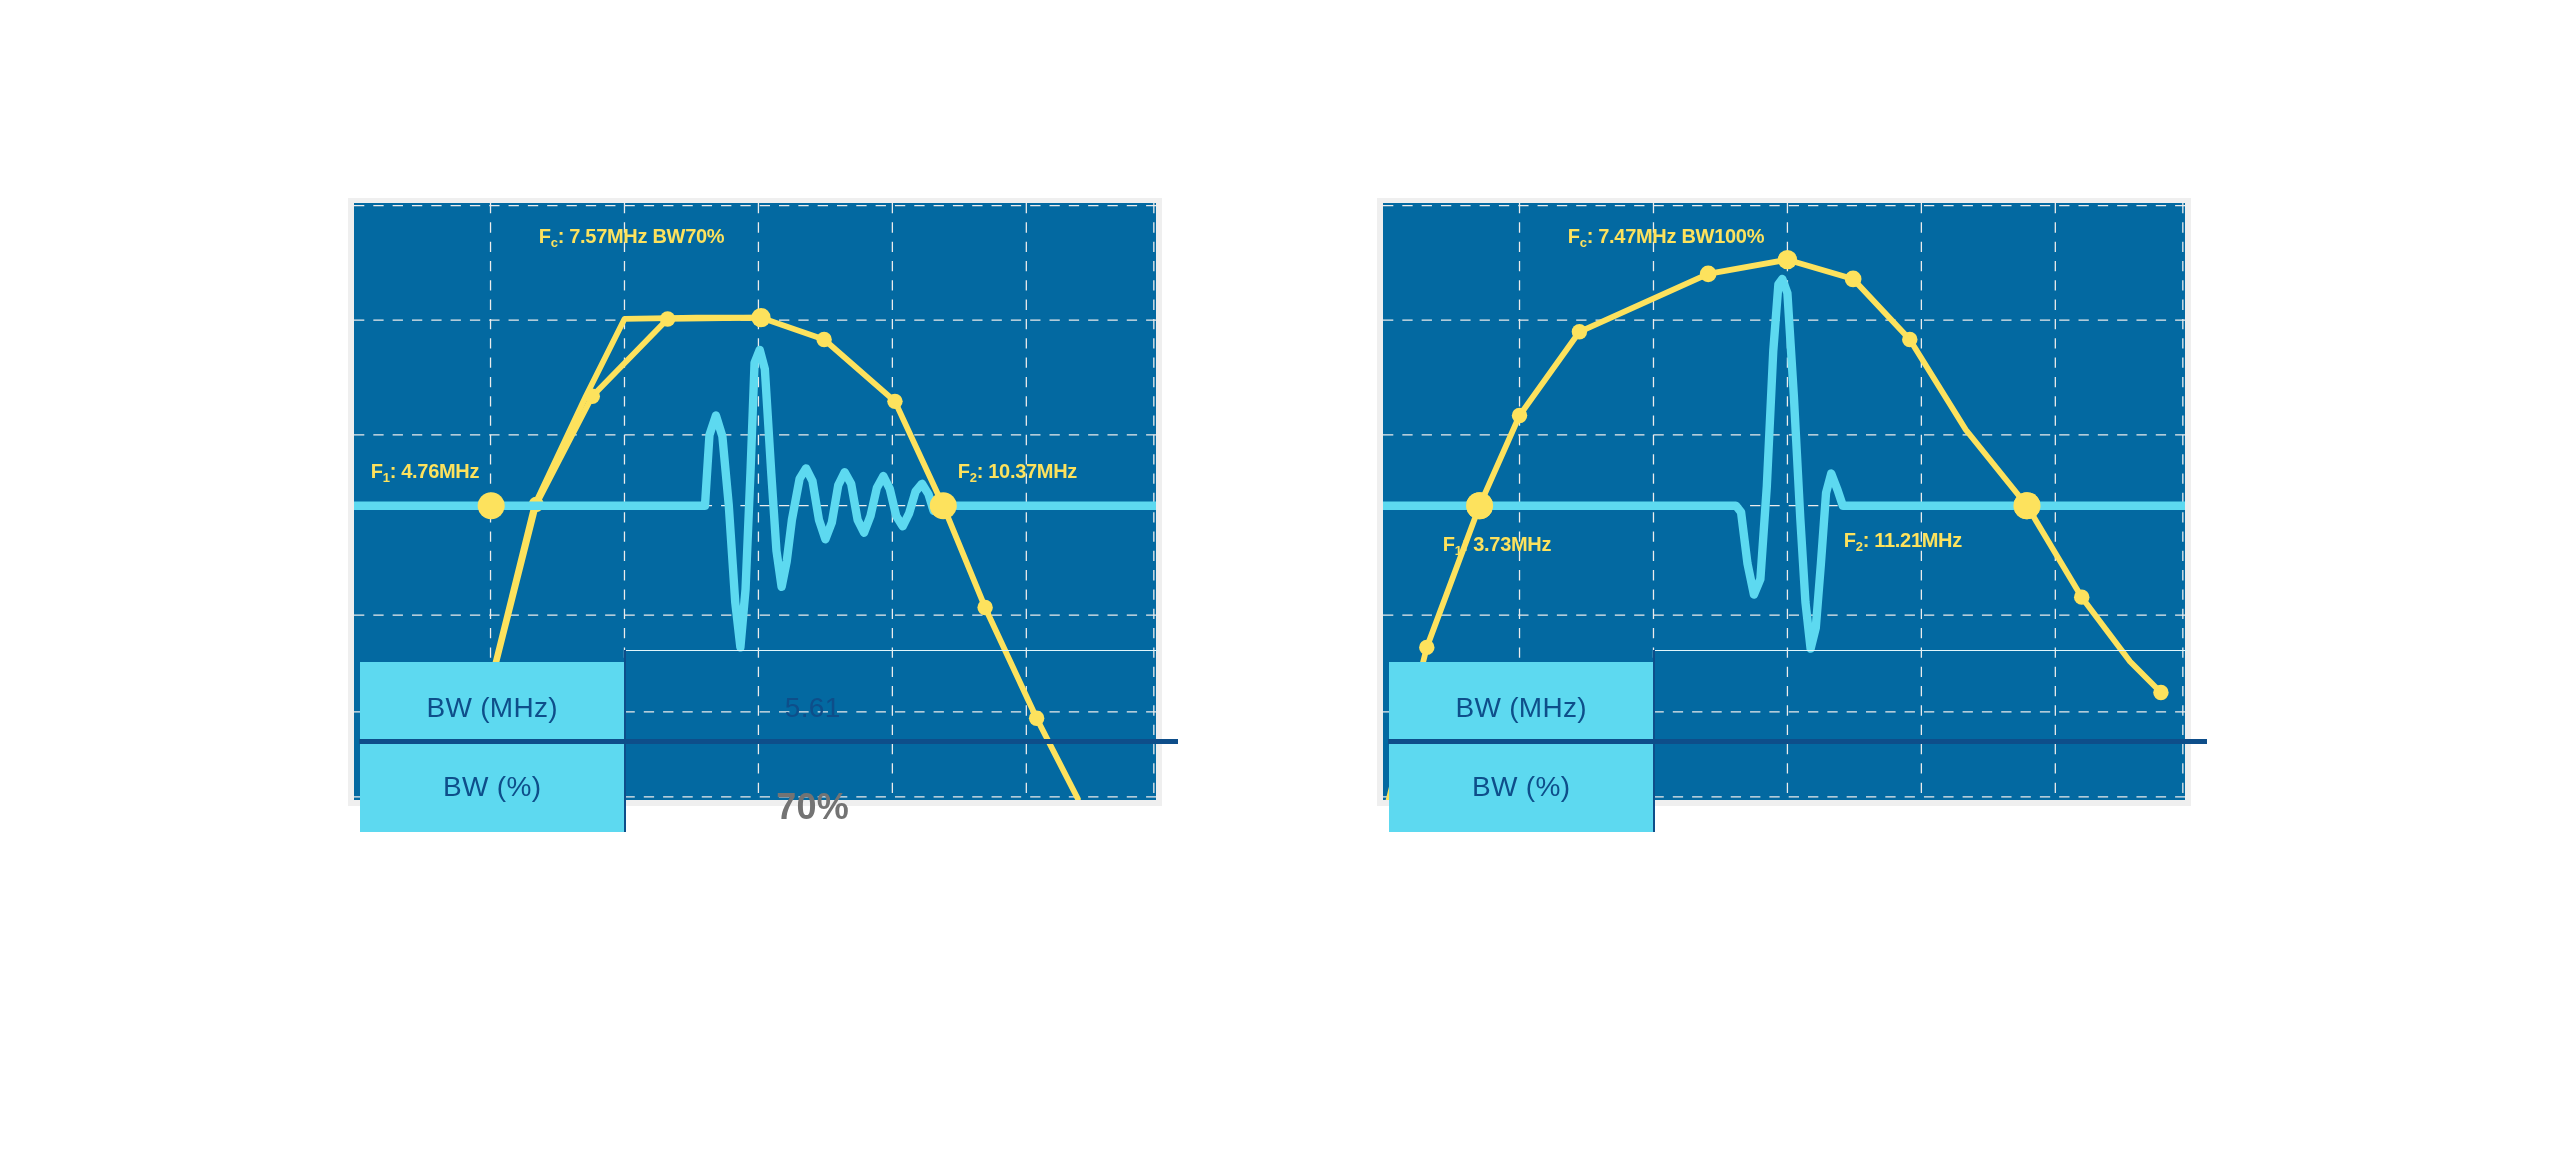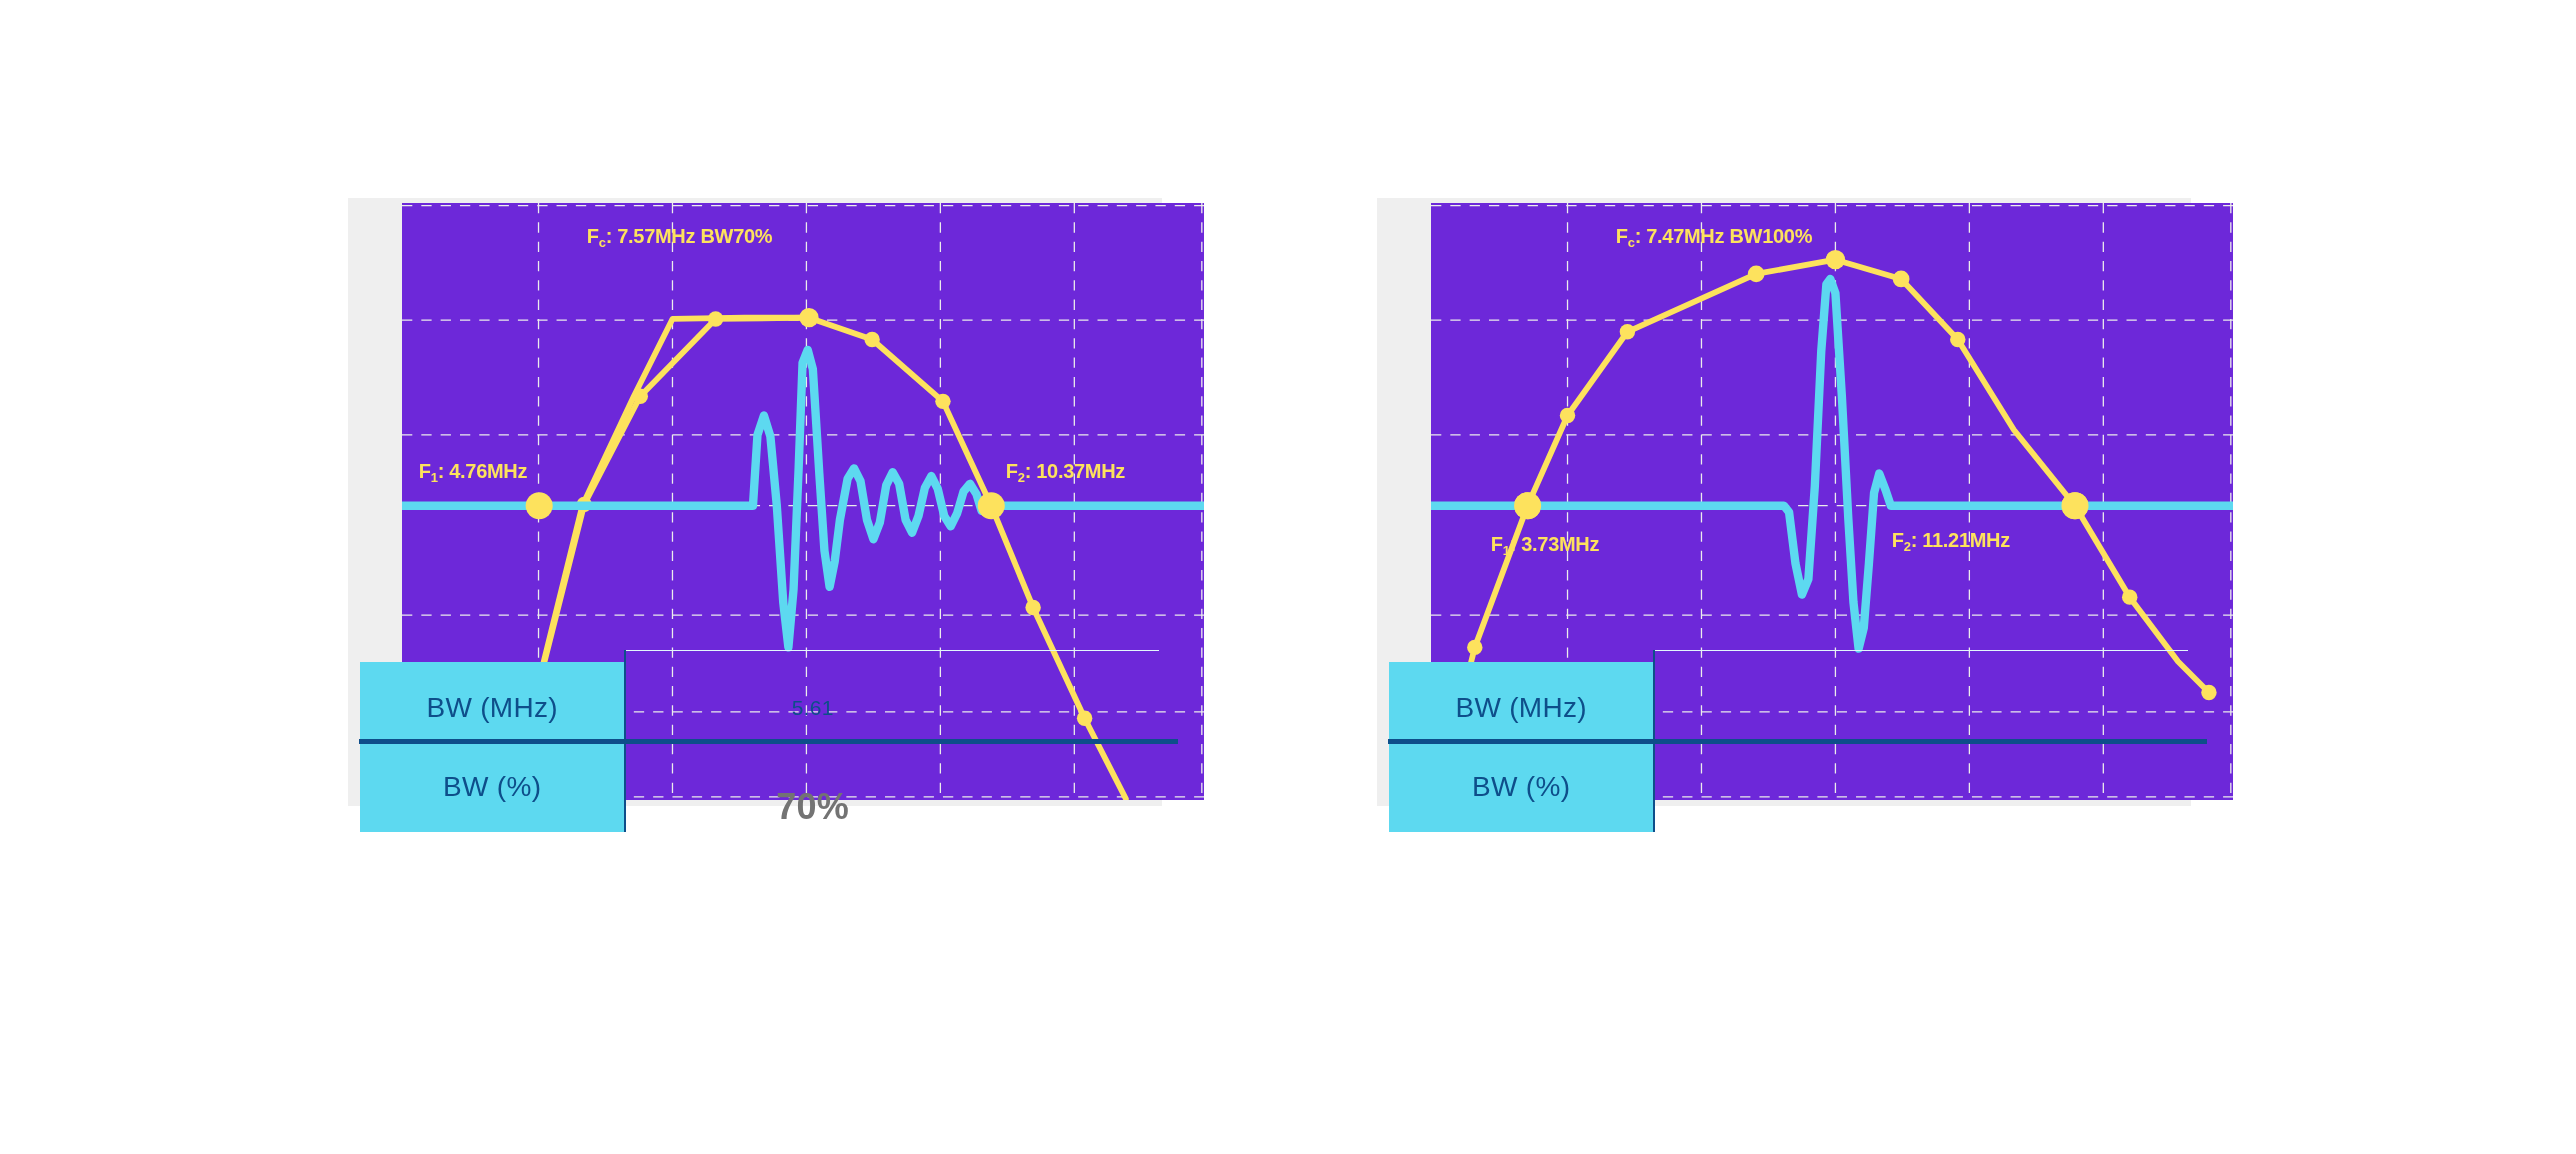--- a/index.html
+++ b/index.html
@@ -41,23 +41,22 @@
     width: 814px;
     height: 608px;
     background: #efefef;
     box-sizing: border-box;
     padding: 5.2px 5.8px 5.8px 5.8px;
   }
   .plot-area {
     position: relative;
     width: 100%;
     height: 100%;
-    background: #6d28d9;
+    background: #0369a1;
     overflow: hidden;
-    margin-left: 48px;
   }
   .plot-svg {
     position: absolute;
     left: 0; top: 0;
     width: 100%;
     height: 100%;
     display: block;
   }
 
   
@@ -112,21 +111,21 @@
     flex: 1;
     display: flex;
     align-items: center;
     justify-content: center;
     background: transparent;
     box-sizing: border-box;
     padding-right: 158px;
   }
   .bw-val .num {
     color: #0E4E8A;
-    font-size: 21px;
+    font-size: 28px;
     font-weight: 400;
     letter-spacing: 0.3px;
   }
   .bw-val .pct {
     color: #737373;
     font-size: 36px;
     font-weight: bold;
     letter-spacing: 0.3px;
     margin-top: 40px;
   }

